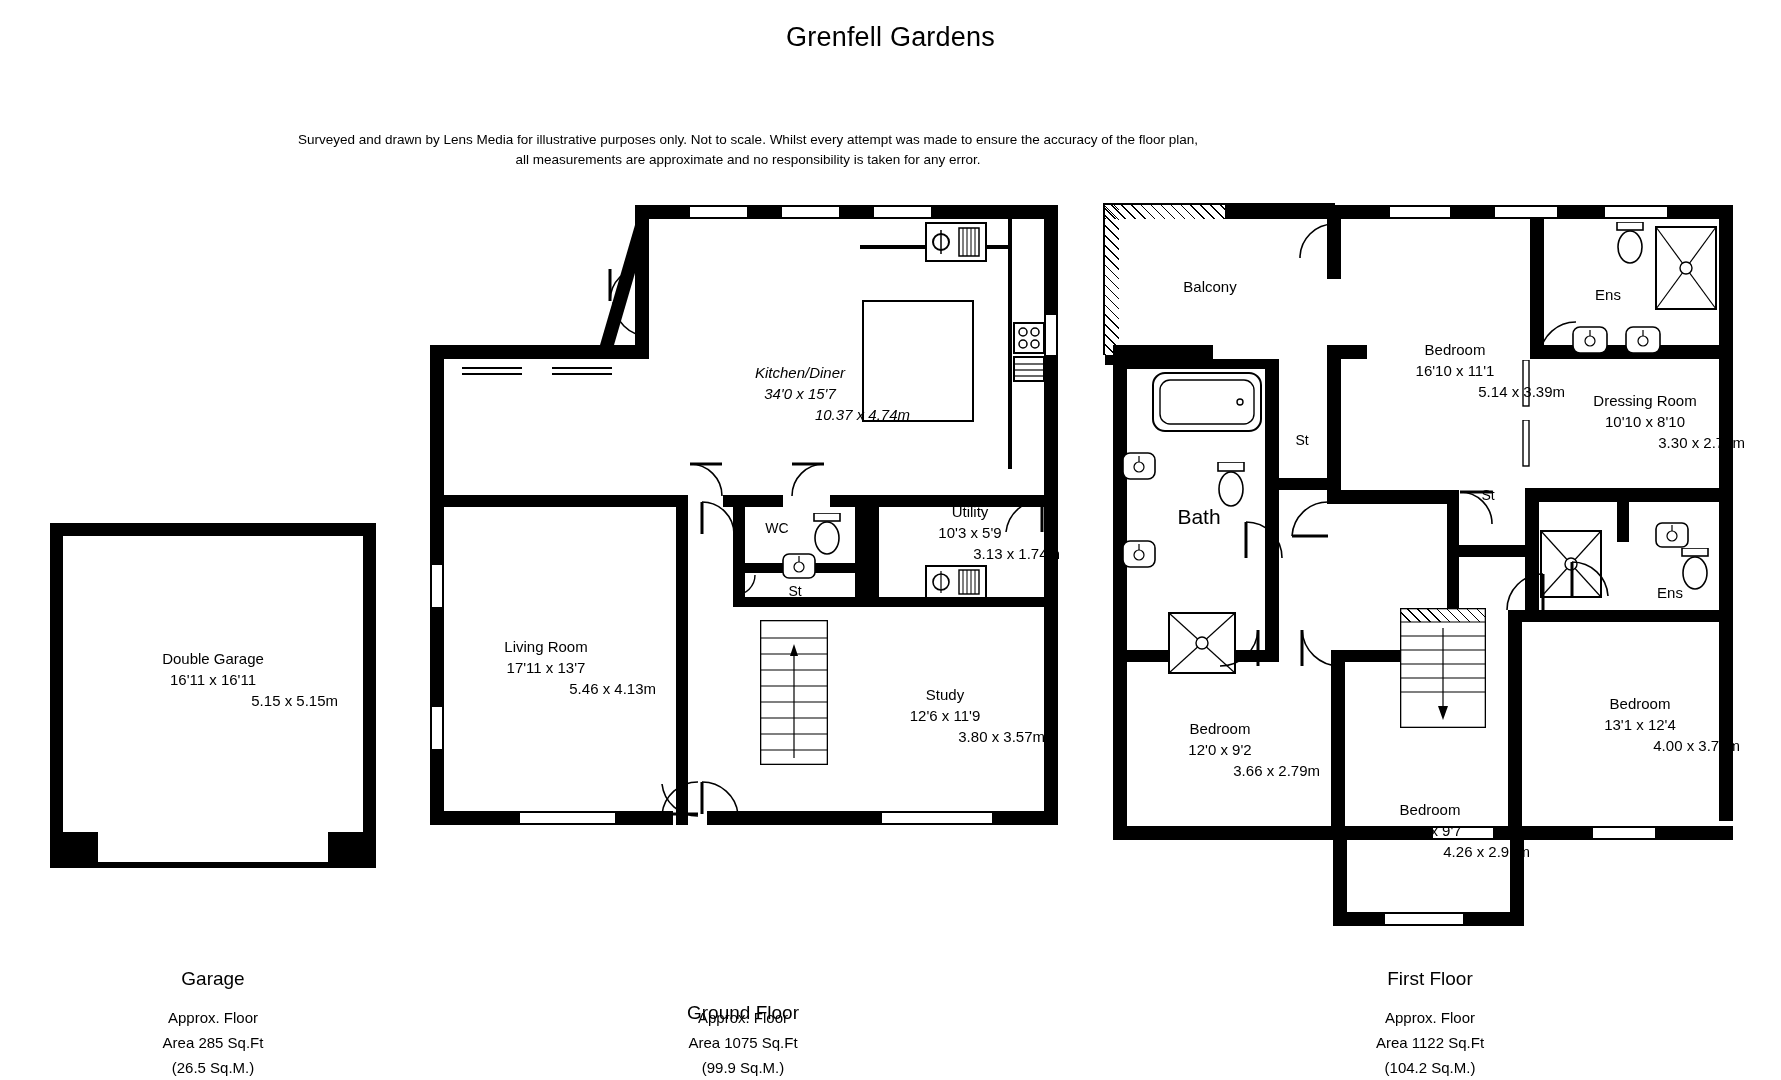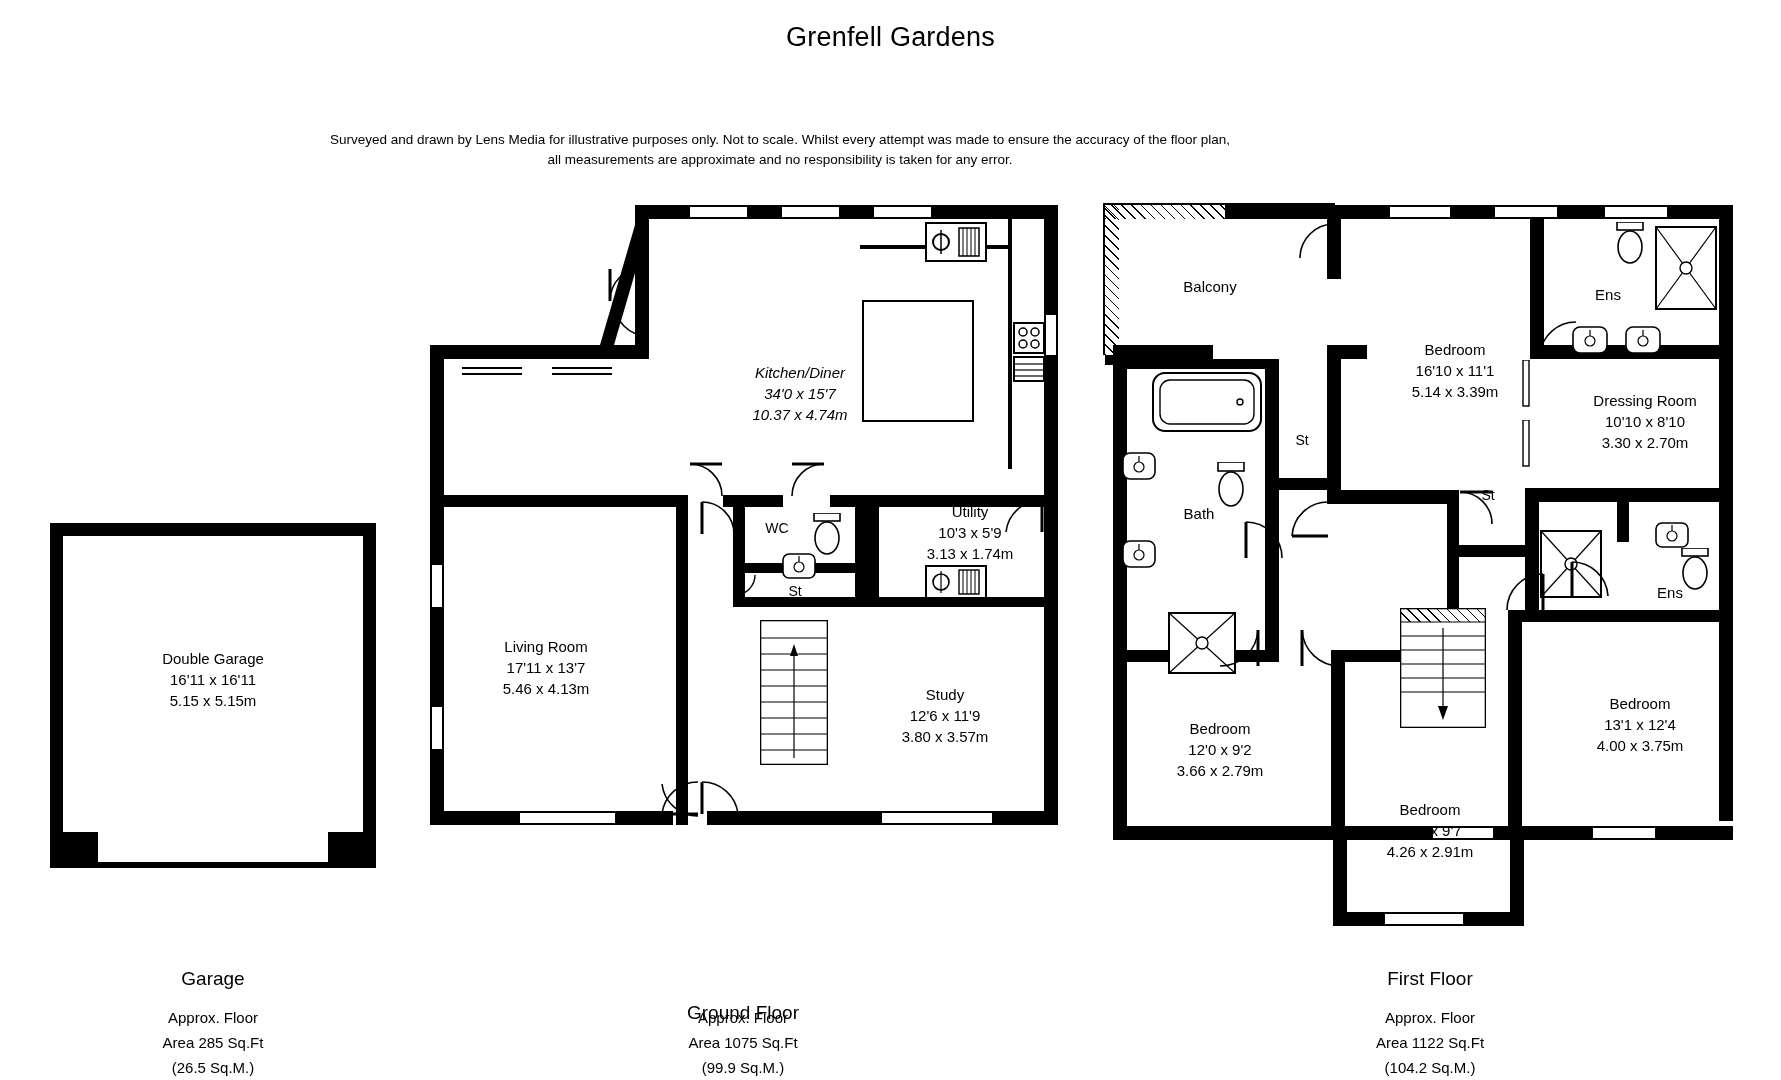--- a/index.html
+++ b/index.html
@@ -40,38 +40,37 @@
     font-size: 27px;
   }
   .disclaimer {
     position: absolute;
     left: 0;
     top: 130px;
     width: 1496px;
     text-align: center;
     font-size: 13.5px;
     line-height: 20px;
-    margin-left: 32px;
   }
 
   
   .wall {
     position: absolute;
     background: #000000;
   }
   .room-label {
     position: absolute;
     text-align: center;
     font-size: 15px;
     line-height: 21px;
     white-space: nowrap;
   }
   .room-label .nm { display: block; }
   .room-label .d1 { display: block; }
-  .room-label .d2 { display: block; }
+  .room-label .d2 { display: block; text-align: right; }
   .small-label {
     position: absolute;
     font-size: 14px;
     text-align: center;
     white-space: nowrap;
   }
 
   
   .window {
     position: absolute;
@@ -611,21 +610,21 @@
     <div class="door" style="left:1538px; top:320px;">
       <svg width="40" height="36">
           <path d="M2,34 A36,36 0 0 1 38,2" fill="none" stroke="#000" stroke-width="1.6"></path>
           <line x1="2" y1="34" x2="38" y2="34" stroke="#000" stroke-width="0"></line>
         </svg>
     </div>
 
     <div class="small-label" style="left:1150px; top:278px; width:120px; font-size:15px;">Balcony</div>
     <div class="small-label" style="left:1578px; top:286px; width:60px; font-size:15px;">Ens</div>
     <div class="small-label" style="left:1640px; top:584px; width:60px; font-size:15px;">Ens</div>
-    <div class="small-label" style="left:1164px; top:505px; width:70px; font-size:15px;">Bath</div>
+    <div class="small-label" style="left:1164px; top:505px; width:70px; font-size:21px;">Bath</div>
     <div class="small-label" style="left:1282px; top:432px; width:40px;">St</div>
     <div class="small-label" style="left:1468px; top:487px; width:40px;">St</div>
 
     <div class="room-label" style="left:1345px; top:339px; width:220px;">
       <span class="nm">Bedroom</span>
       <span class="d1">16'10 x 11'1</span>
       <span class="d2">5.14 x 3.39m</span>
     </div>
     <div class="room-label" style="left:1545px; top:390px; width:200px;">
       <span class="nm">Dressing Room</span>

